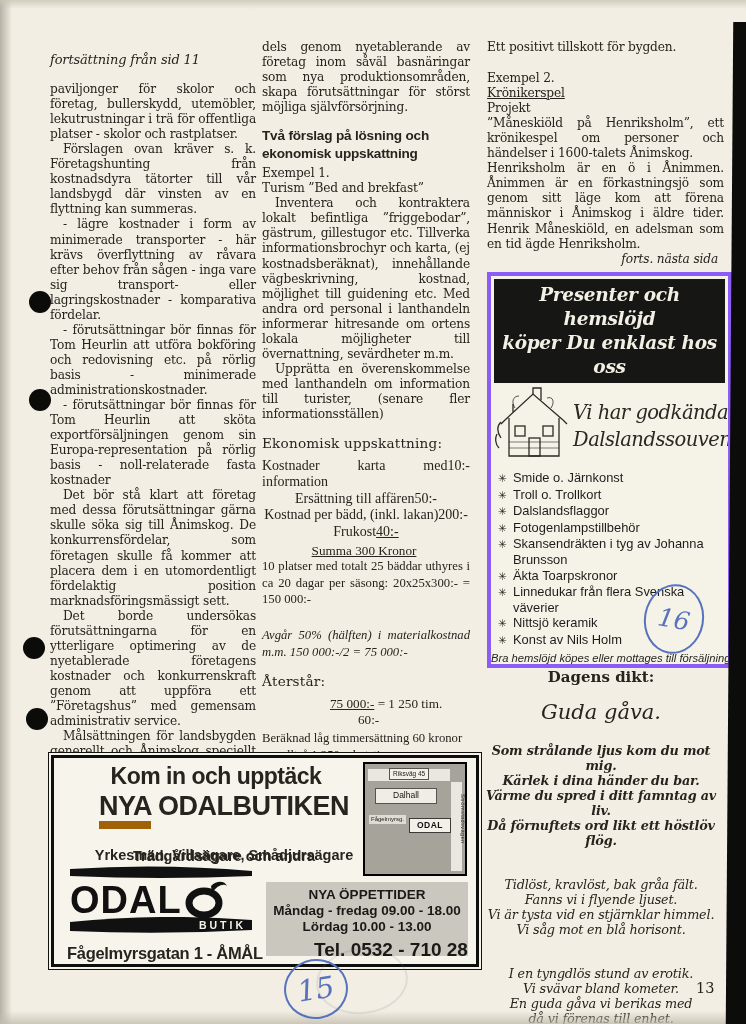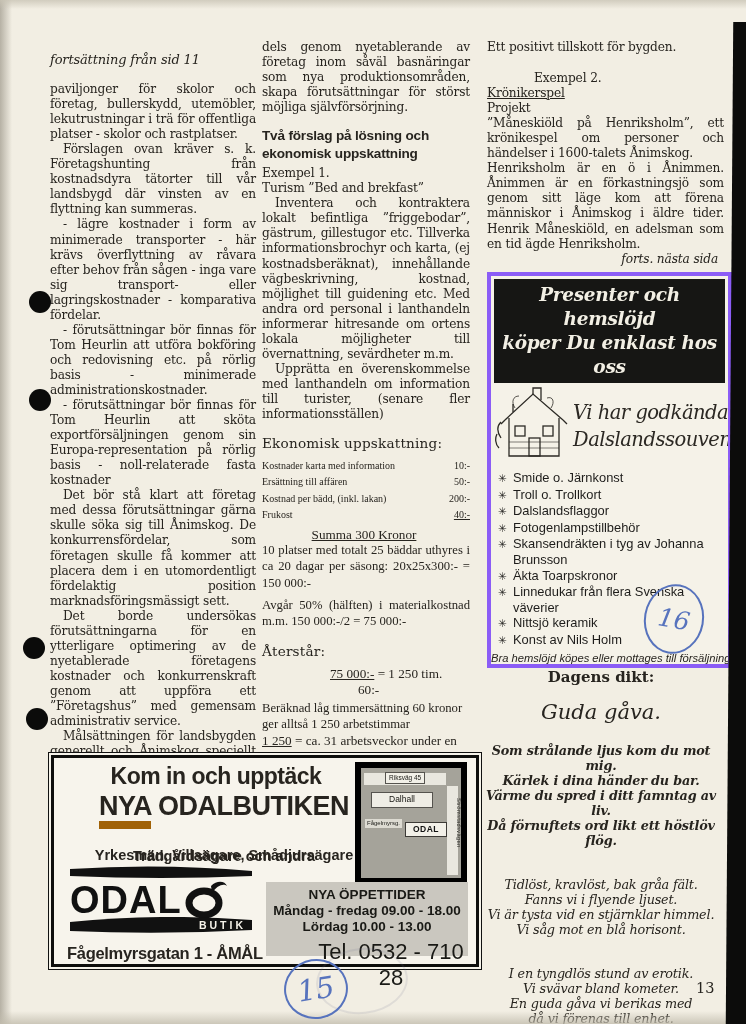--- a/index.html
+++ b/index.html
@@ -19,22 +19,22 @@
   .textcol{position:absolute;text-align:justify;font-size:12.2px;line-height:15.05px;letter-spacing:-0.15px;}
   .textcol p{margin:0;}
   .indent{text-indent:13px;}
   .cont-note{font-style:italic;font-size:13px;margin-bottom:15px;text-align:left;}
   .h-sans{font-family:"Liberation Sans",sans-serif;font-weight:bold;font-size:13.6px;line-height:17.5px;
           text-align:left;margin:12px 0 4px;letter-spacing:-0.2px;}
   .plainline{text-align:left;}
   .u{text-decoration:underline;}
   .narrow{font-family:"Liberation Serif",serif;font-size:12.7px;line-height:16.6px;letter-spacing:0;}
   .est-head{font-size:13.6px;margin:14px 0 7px;text-align:left;letter-spacing:.2px;}
-  .cost-row{display:flex;justify-content:space-between;font-family:"Liberation Serif",serif;
-            font-size:10px;line-height:16.4px;letter-spacing:0;}
+  .cost-row{display:flex;justify-content:center;font-family:"Liberation Serif",serif;
+            font-size:14px;line-height:16.4px;letter-spacing:0;}
   .sum-row{text-align:center;font-family:"Liberation Serif",serif;font-size:13.2px;margin-top:3px;
            padding-right:4px;letter-spacing:0;}
   .calc{margin-top:12px;}
   .frac{font-family:"Liberation Serif",serif;font-size:13.2px;line-height:16px;text-align:left;letter-spacing:0;}
   .fline1{padding-left:68px;}
   .fline2{padding-left:96px;}
   .f2line2{padding-left:8px;}
   .right-it{font-style:italic;text-align:right;padding-right:6px;}
   
   .ad1{position:absolute;left:487px;top:272px;width:237px;height:388px;border:4px solid #8b5cf6;
@@ -66,21 +66,21 @@
   .ad2-headline{position:absolute;left:6px;top:5px;width:312px;text-align:center;
                 font-family:"Liberation Sans",sans-serif;font-weight:bold;font-size:23px;letter-spacing:-0.5px;}
   .ad2-name{position:absolute;left:0px;top:33px;width:340px;text-align:center;
             font-family:"Liberation Sans",sans-serif;font-weight:bold;font-size:27px;letter-spacing:-0.5px;}
   .ad2-name .u{text-decoration:none;border-bottom:8px solid #a16207;}
   .ad2-aud1{position:absolute;left:0px;top:81px;width:340px;text-align:center;
             font-family:"Liberation Sans",sans-serif;font-weight:bold;font-size:14.5px;margin-top:8px;}
   .ad2-aud2{position:absolute;left:0px;top:90px;width:340px;text-align:center;
             font-family:"Liberation Sans",sans-serif;font-weight:bold;font-size:14.5px;}
   .map{position:absolute;right:9px;top:4px;width:100px;height:110px;background:#a5a39a;
-       border:6px solid #000000;font-family:"Liberation Sans",sans-serif;}
+       border:2px solid #000000;font-family:"Liberation Sans",sans-serif;}
   .map-road-top{position:absolute;left:3px;top:5px;right:15px;height:12px;background:#e9e7df;}
   .map-roadlabel{position:absolute;left:24px;top:4px;background:#f2f0e8;border:1px solid #55534e;
                  font-size:6.5px;line-height:8px;padding:1px 3px;color:#191915;}
   .map-dalhall{position:absolute;left:10px;top:24px;width:60px;height:14px;background:#efede5;
                border:1px solid #55534e;font-size:8.5px;line-height:13px;text-align:center;color:#161612;}
   .map-street{position:absolute;left:4px;top:51px;background:#dddbd2;font-size:6px;line-height:7px;
               padding:1px 2px;color:#20201c;}
   .map-odal{position:absolute;left:44px;top:54px;width:40px;height:13px;background:#f2f0e8;
             border:1px solid #3c3a36;font-weight:bold;font-size:8.5px;line-height:12px;text-align:center;
             letter-spacing:.5px;color:#111;}
@@ -93,21 +93,21 @@
   .odal-botwave{position:relative;}
   .odal-butik{position:absolute;right:6px;top:2px;color:#f6f3ea;font-family:"Liberation Sans",sans-serif;
               font-weight:bold;font-size:10.5px;letter-spacing:3px;}
   .ad2-street{position:absolute;left:13px;bottom:1px;font-family:"Liberation Sans",sans-serif;
               font-weight:bold;font-size:16.5px;letter-spacing:-0.3px;}
   .hours{position:absolute;right:8px;bottom:8px;width:202px;height:74px;background:#cac7bf;
          text-align:center;font-family:"Liberation Sans",sans-serif;color:#191915;padding-top:5px;
          box-sizing:border-box;}
   .hours-title{font-weight:bold;font-size:13.5px;line-height:16px;}
   .hours-line{font-weight:bold;font-size:13.5px;line-height:16px;}
-  .hours-phone{font-weight:normal;font-size:22px;margin-top:4px;margin-left:48px;}
+  .hours-phone{font-weight:bold;font-size:19px;margin-top:4px;margin-left:48px;}
   
   .circ{position:absolute;border:2.5px solid #5773bd;border-radius:50%;z-index:8;
         display:flex;align-items:center;justify-content:center;color:#5773bd;
         font-style:italic;font-family:"DejaVu Serif",serif;}
   .circ15{left:284px;top:959px;width:60px;height:56px;transform:rotate(-9deg);font-size:29px;}
   .circ16{left:644px;top:584px;width:56px;height:66px;transform:rotate(10deg);font-size:25px;}
   .ghost{position:absolute;left:316px;top:948px;width:88px;height:62px;border:2px solid rgba(110,110,140,.14);
          border-radius:50%;transform:rotate(-6deg);z-index:4;}
 </style>
 </head>
@@ -155,36 +155,36 @@
     <div class="cost-row">
       <span>Kostnad per bädd, (inkl. lakan)</span>
       <span>200:-</span>
     </div>
     <div class="cost-row">
       <span>Frukost</span>
       <span class="u">40:-</span>
     </div>
     <div class="sum-row u">Summa 300 Kronor</div>
     <p class="narrow calc">10 platser med totalt 25 bäddar uthyres i ca 20 dagar per säsong: 20x25x300:- = 150 000:-</p>
-    <p class="narrow" style="margin-top:5px;">Avgår 50% (hälften) i materialkostnad m.m. 150 000:-/2 = 75 000:-</p>
+    <p class="narrow" style="margin-top:19px;font-style:italic;">Avgår 50% (hälften) i materialkostnad m.m. 150 000:-/2 = 75 000:-</p>
     <div class="est-head">Återstår:</div>
     <div class="frac fline1">
       <span class="u">75 000:-</span><span> = 1 250 tim.</span>
     </div>
     <div class="frac fline2">60:-</div>
     <p class="narrow" style="margin-top:2px;text-align:left;">Beräknad låg timmersättning 60 kronor ger alltså 1 250 arbetstimmar</p>
     <div class="frac">
       <span class="u">1 250</span><span> = ca. 31 arbetsveckor under en säsong</span>
     </div>
     <div class="frac f2line2">40</div>
   </div>
 
   <div class="textcol" style="left:487px;top:40px;width:237px;">
     <p>Ett positivt tillskott för bygden.</p>
-    <div class="plainline" style="margin-top:16px;margin-left:47px;">Exempel 2.</div>
+    <div class="plainline" style="margin-top:16px;">Exempel 2.</div>
     <div class="plainline u">Krönikerspel</div>
     <div class="plainline">Projekt</div>
     <p>”Måneskiöld på Henriksholm”, ett krönikespel om personer och händelser i 1600-talets Ånimskog.</p>
     <p>Henriksholm är en ö i Ånimmen. Ånimmen är en förkastningsjö som genom sitt läge kom att förena människor i Ånimskog i äldre tider. Henrik Måneskiöld, en adelsman som en tid ägde Henriksholm.</p>
     <div class="right-it">forts. nästa sida</div>
   </div>
 
   <div class="ad1">
     <div class="ad1-head">
       <div>Presenter och hemslöjd</div>

